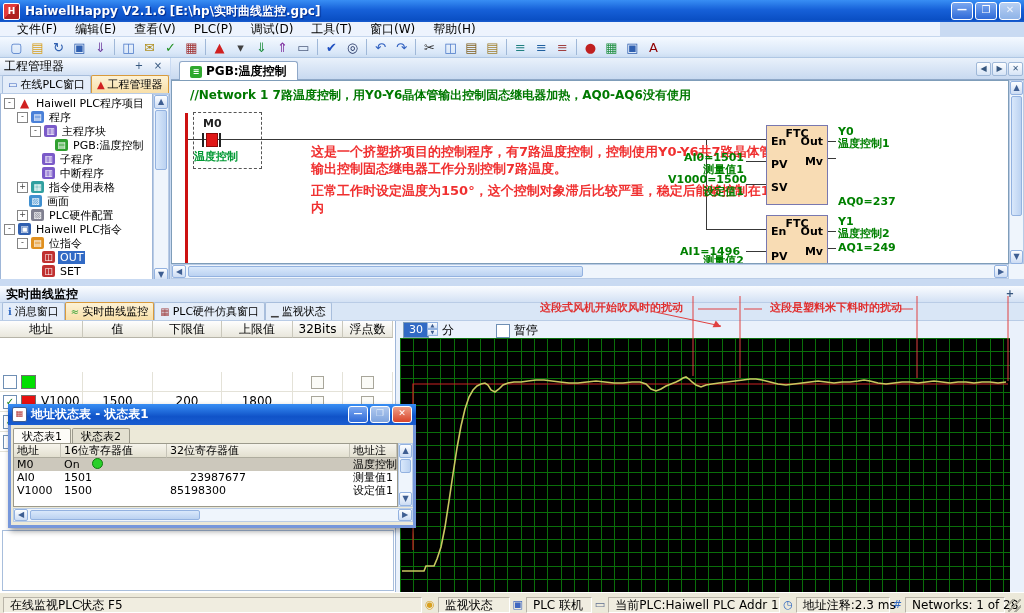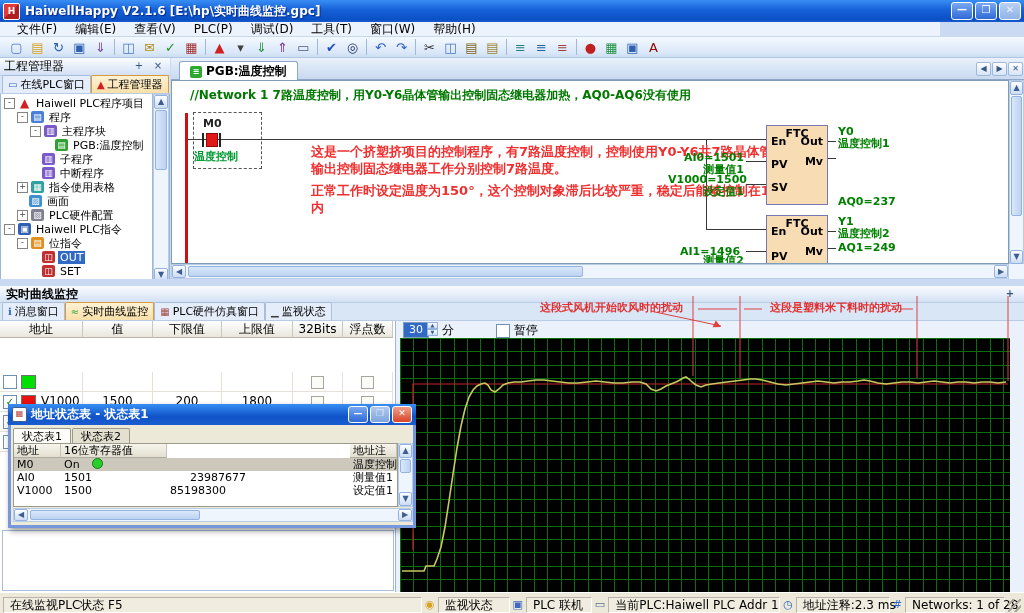--- a/index.html
+++ b/index.html
@@ -505,20 +505,21 @@
       <span class="swb cls">✕</span>
     </span>
   </div>
   <div id="swtabs">
     <span class="stab active">状态表1</span>
     <span class="stab">状态表2</span>
   </div>
   <div id="swtbl">
       <div class="swh" style="left: 0px; top: 0px; width: 47px;">地址</div>
       <div class="swh" style="left: 47px; top: 0px; width: 106px;">16位寄存器值</div>
+      <div class="swh" style="left: 153px; top: 0px; width: 183px;">32位寄存器值</div>
       <div class="swh" style="left: 336px; top: 0px; width: 47px;">地址注释</div>
       <div class="swc swr-sel" style="left: 0px; top: 14px; width: 47px;">M0</div>
       <div class="swc swr-sel" style="left: 47px; top: 14px; width: 106px;">On<span class="dot"></span></div>
       <div class="swc swr-sel" style="left: 153px; top: 14px; width: 183px;"></div>
       <div class="swc swr-sel" style="left: 336px; top: 14px; width: 47px;">温度控制</div>
       <div class="swc" style="left: 0px; top: 27px; width: 47px;">AI0</div>
       <div class="swc" style="left: 47px; top: 27px; width: 106px;">1501</div>
       <div class="swc" style="left: 153px; top: 27px; width: 183px; margin-left: 20px;">23987677</div>
       <div class="swc" style="left: 336px; top: 27px; width: 47px;">测量值1</div>
       <div class="swc" style="left: 0px; top: 40px; width: 47px;">V1000</div>

